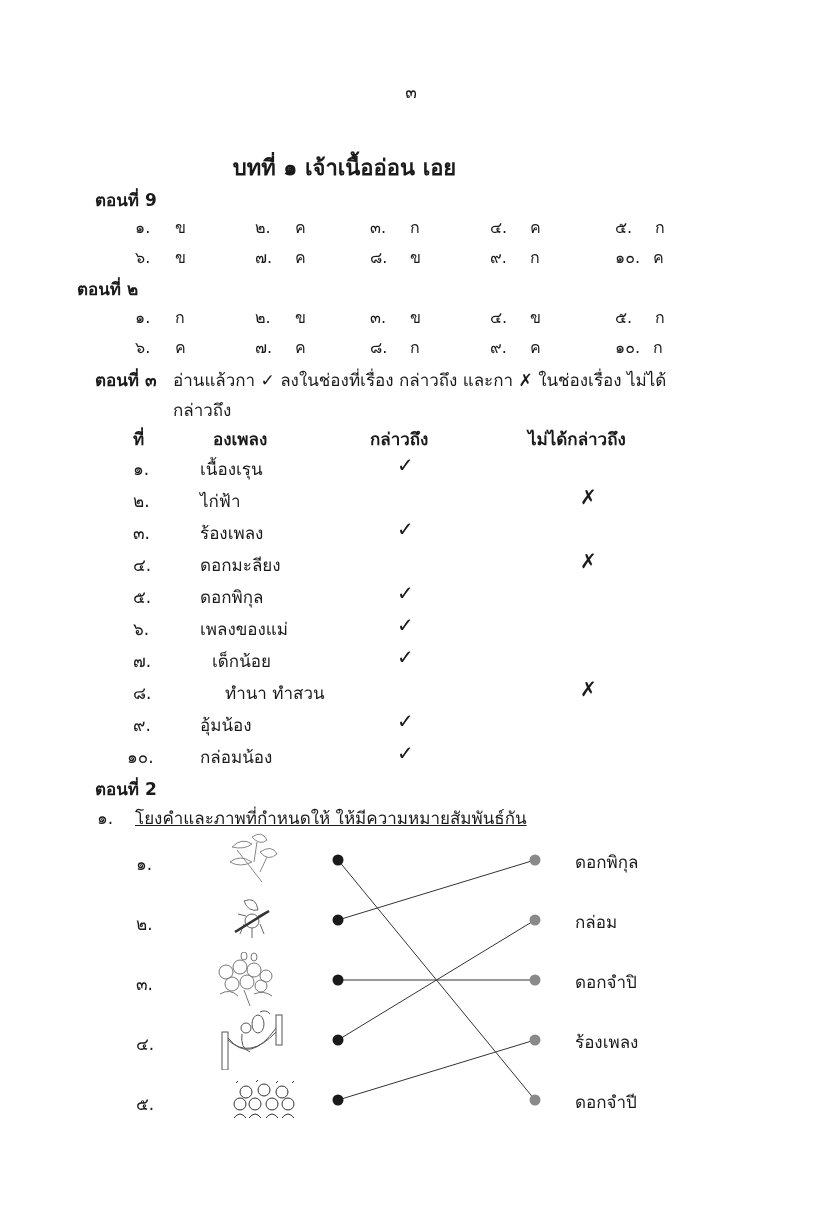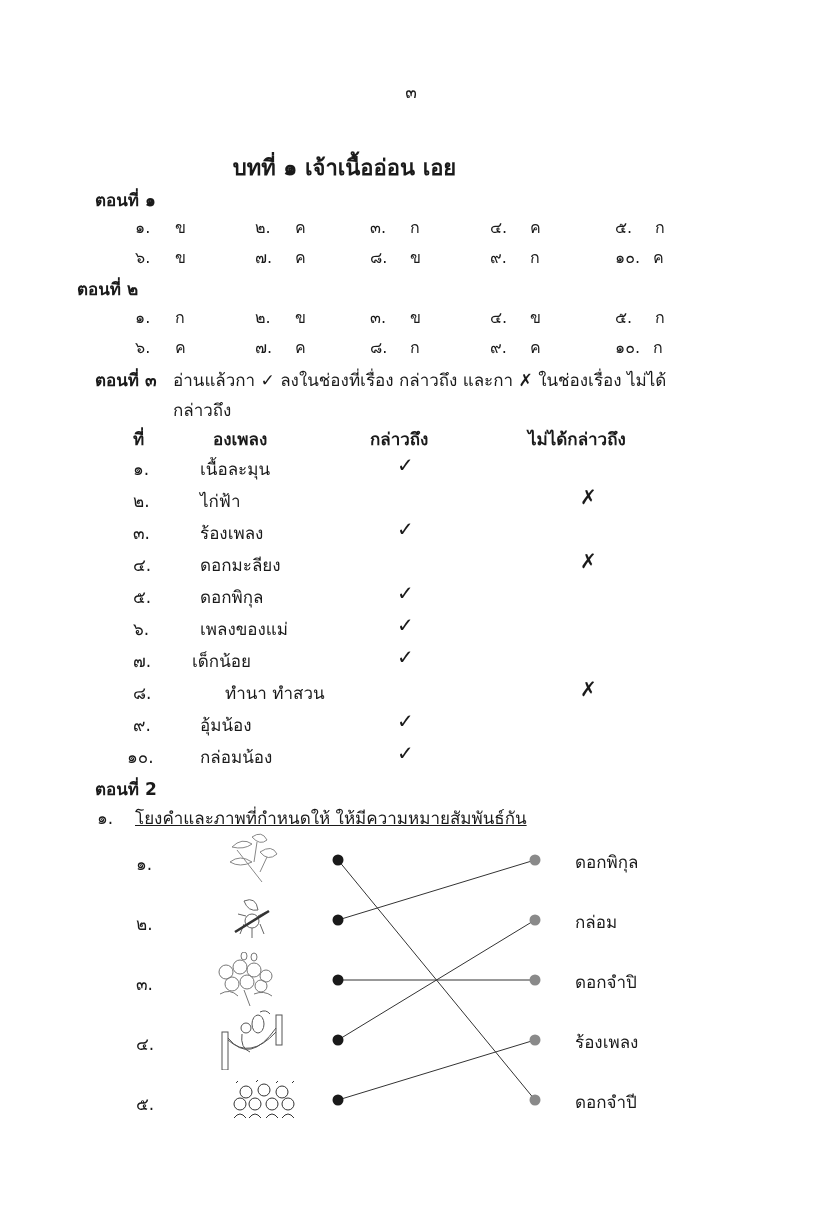--- a/index.html
+++ b/index.html
@@ -16,21 +16,21 @@
   .mark { font-size:20px; font-weight:bold; }
   svg.match { position:absolute; left:0; top:0; }
   .pic { position:absolute; }
 </style>
 </head>
 <body>
 
 <div class="abs page-num">๓</div>
 <div class="abs title">บทที่ ๑  เจ้าเนื้ออ่อน เอย</div>
 
-<div class="abs sec" style="left:95px;top:186px;">ตอนที่ ๑</div>
+<div class="abs sec" style="left:95px;top:186px;">ตอนที่ 9</div>
 <div id="p1">
     <div class="abs ans-num" style="left:135px;top:215px;">๑.</div>
     <div class="abs ans-letter" style="left:175px;top:215px;">ข</div>
     <div class="abs ans-num" style="left:255px;top:215px;">๒.</div>
     <div class="abs ans-letter" style="left:295px;top:215px;">ค</div>
     <div class="abs ans-num" style="left:370px;top:215px;">๓.</div>
     <div class="abs ans-letter" style="left:410px;top:215px;">ก</div>
     <div class="abs ans-num" style="left:490px;top:215px;">๔.</div>
     <div class="abs ans-letter" style="left:530px;top:215px;">ค</div>
     <div class="abs ans-num" style="left:615px;top:215px;">๕.</div>
@@ -74,21 +74,21 @@
 <div class="abs sec" style="left:95px;top:366px;">ตอนที่ ๓</div>
 <div class="abs txt" style="left:173px;top:366px;">อ่านแล้วกา ✓ ลงในช่องที่เรื่อง  กล่าวถึง  และกา ✗ ในช่องเรื่อง  ไม่ได้</div>
 <div class="abs txt" style="left:173px;top:396px;">กล่าวถึง</div>
 
 <div class="abs th" style="left:133px;top:425px;">ที่</div>
 <div class="abs th" style="left:213px;top:425px;">องเพลง</div>
 <div class="abs th" style="left:370px;top:425px;">กล่าวถึง</div>
 <div class="abs th" style="left:528px;top:425px;">ไม่ได้กล่าวถึง</div>
 <div id="p3rows">
     <div class="abs txt" style="left:133px;top:455px;">๑.</div>
-    <div class="abs txt" style="left:200px;top:455px;">เนื้อละมุน</div>
+    <div class="abs txt" style="left:200px;top:455px;">เนื้องเรุน</div>
     <div class="abs mark" style="left:397px;top:453px;">✓</div>
     <div class="abs mark" style="left:580px;top:453px;"></div>
     <div class="abs txt" style="left:133px;top:487px;">๒.</div>
     <div class="abs txt" style="left:200px;top:487px;">ไก่ฟ้า</div>
     <div class="abs mark" style="left:397px;top:485px;"></div>
     <div class="abs mark" style="left:580px;top:485px;">✗</div>
     <div class="abs txt" style="left:133px;top:519px;">๓.</div>
     <div class="abs txt" style="left:200px;top:519px;">ร้องเพลง</div>
     <div class="abs mark" style="left:397px;top:517px;">✓</div>
     <div class="abs mark" style="left:580px;top:517px;"></div>
@@ -98,21 +98,21 @@
     <div class="abs mark" style="left:580px;top:549px;">✗</div>
     <div class="abs txt" style="left:133px;top:583px;">๕.</div>
     <div class="abs txt" style="left:200px;top:583px;">ดอกพิกุล</div>
     <div class="abs mark" style="left:397px;top:581px;">✓</div>
     <div class="abs mark" style="left:580px;top:581px;"></div>
     <div class="abs txt" style="left:133px;top:615px;">๖.</div>
     <div class="abs txt" style="left:200px;top:615px;">เพลงของแม่</div>
     <div class="abs mark" style="left:397px;top:613px;">✓</div>
     <div class="abs mark" style="left:580px;top:613px;"></div>
     <div class="abs txt" style="left:133px;top:647px;">๗.</div>
-    <div class="abs txt" style="left:192px;top:647px;">เด็กน้อย</div>
+    <div class="abs txt" style="left:212px;top:647px;">เด็กน้อย</div>
     <div class="abs mark" style="left:397px;top:645px;">✓</div>
     <div class="abs mark" style="left:580px;top:645px;"></div>
     <div class="abs txt" style="left:133px;top:679px;">๘.</div>
     <div class="abs txt" style="left:200px;top:679px;margin-left:25px;">ทำนา ทำสวน</div>
     <div class="abs mark" style="left:397px;top:677px;"></div>
     <div class="abs mark" style="left:580px;top:677px;">✗</div>
     <div class="abs txt" style="left:133px;top:711px;">๙.</div>
     <div class="abs txt" style="left:200px;top:711px;">อุ้มน้อง</div>
     <div class="abs mark" style="left:397px;top:709px;">✓</div>
     <div class="abs mark" style="left:580px;top:709px;"></div>

